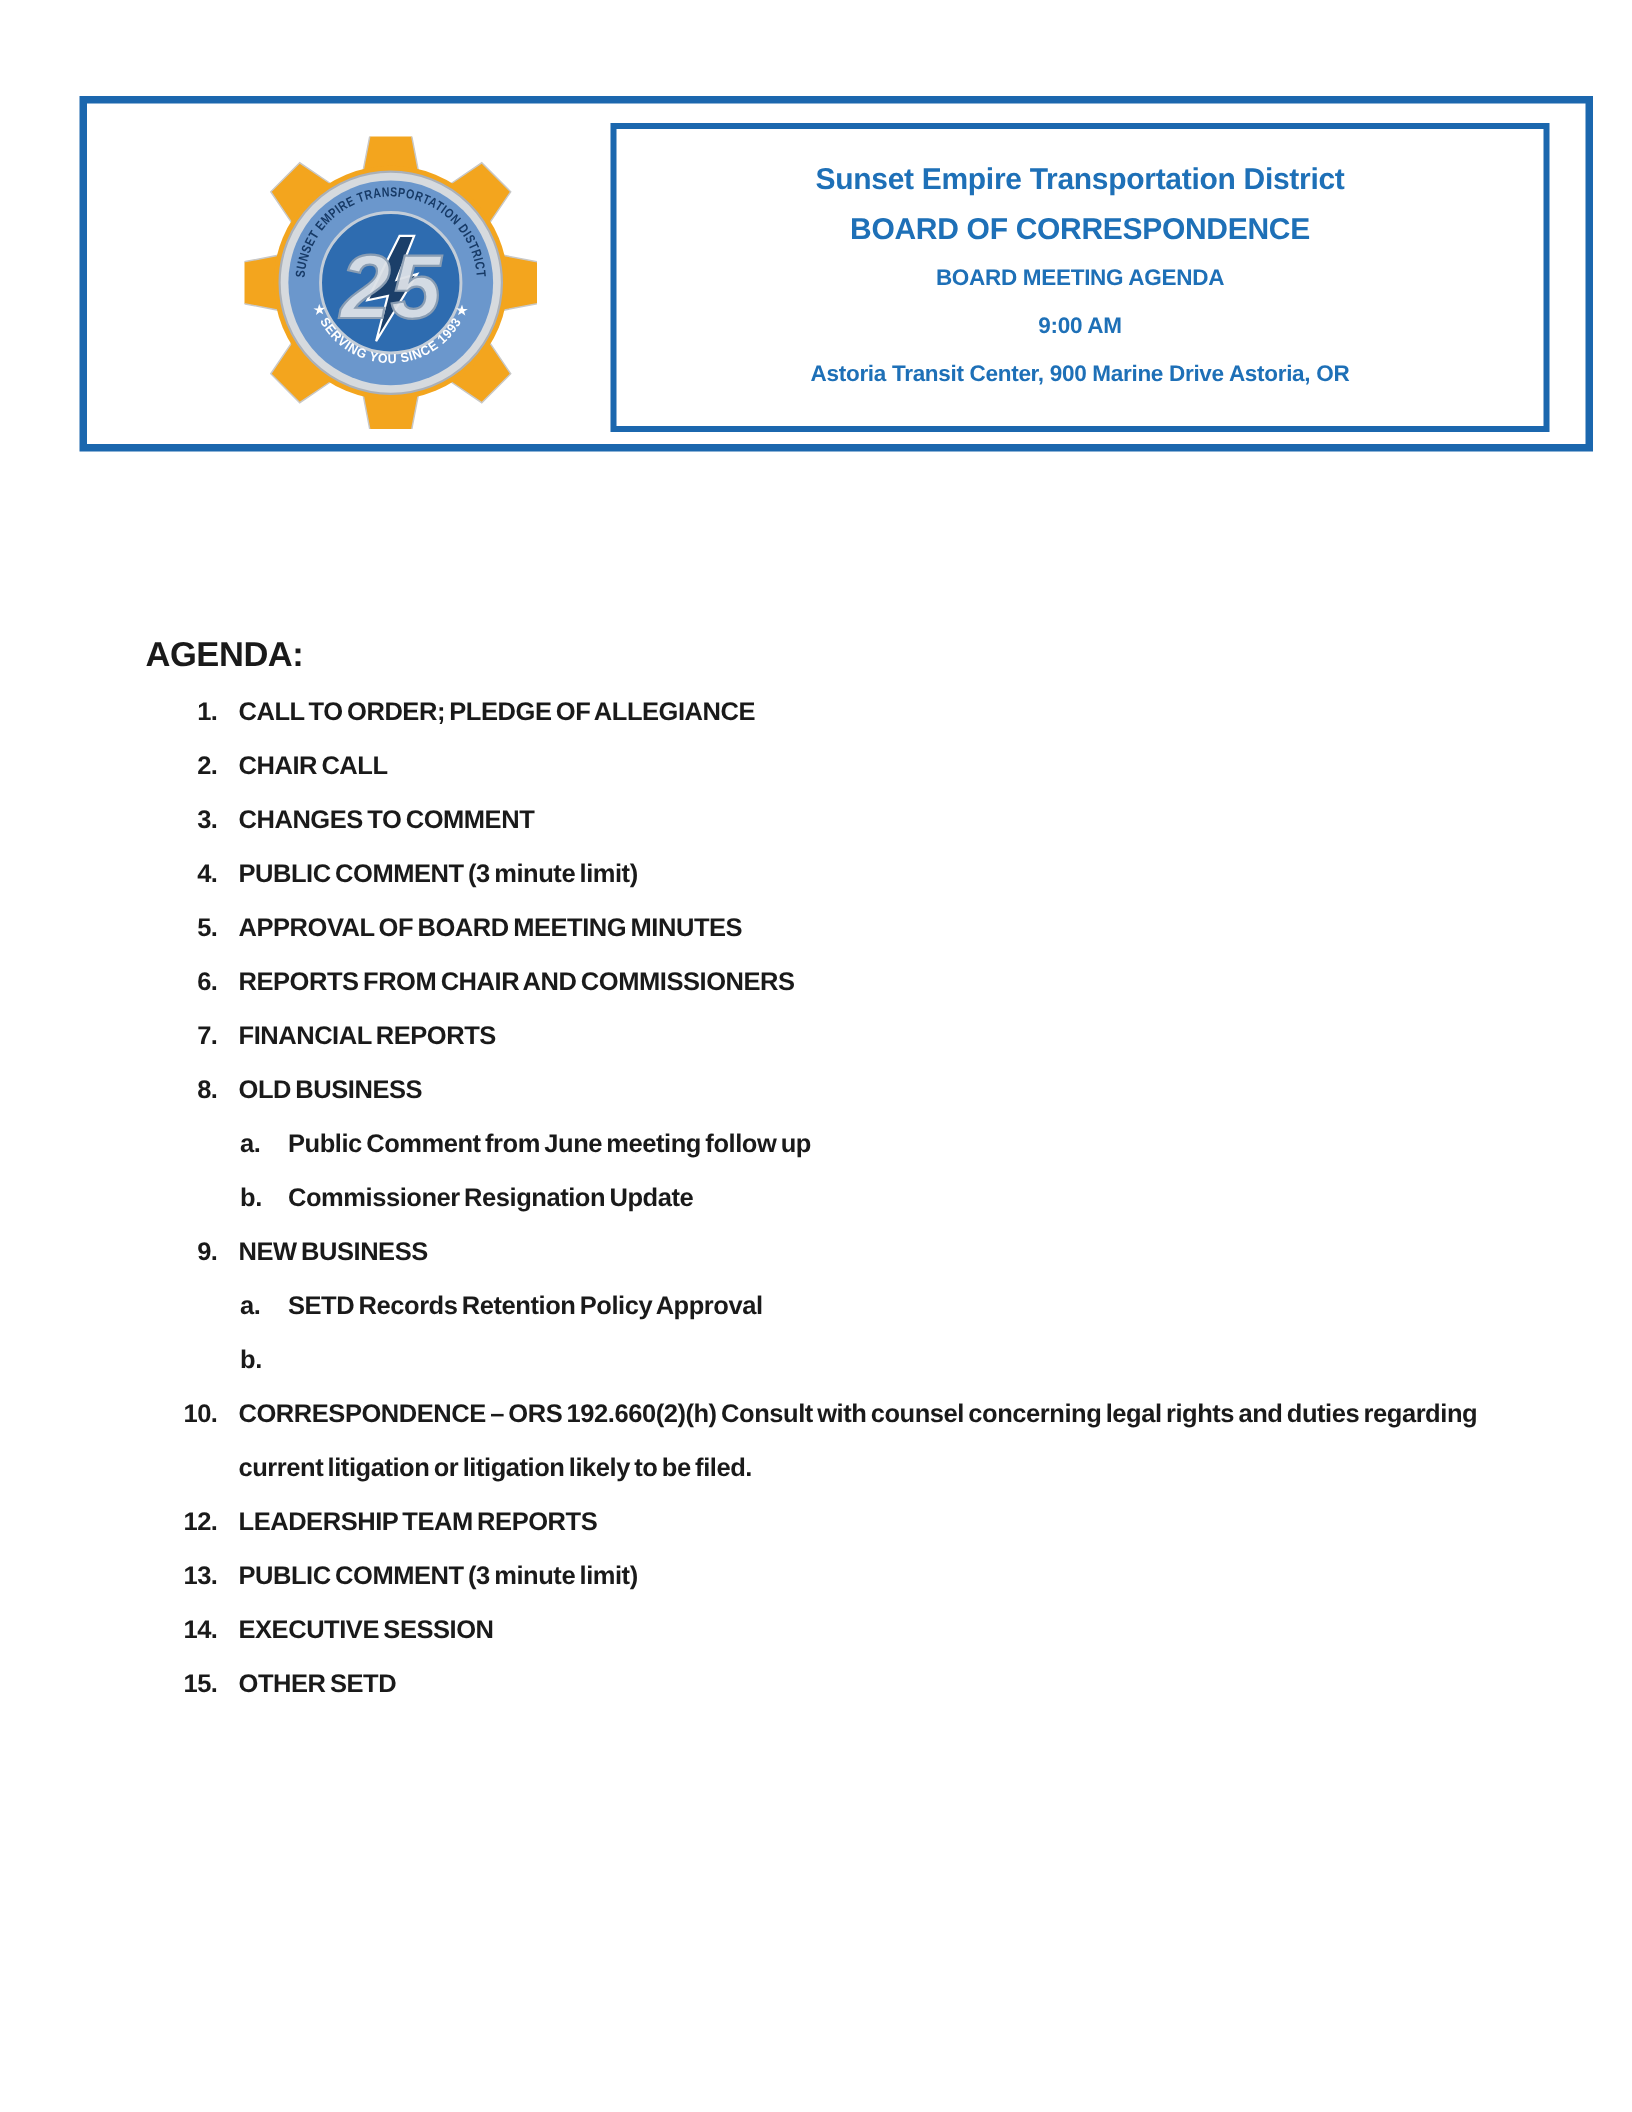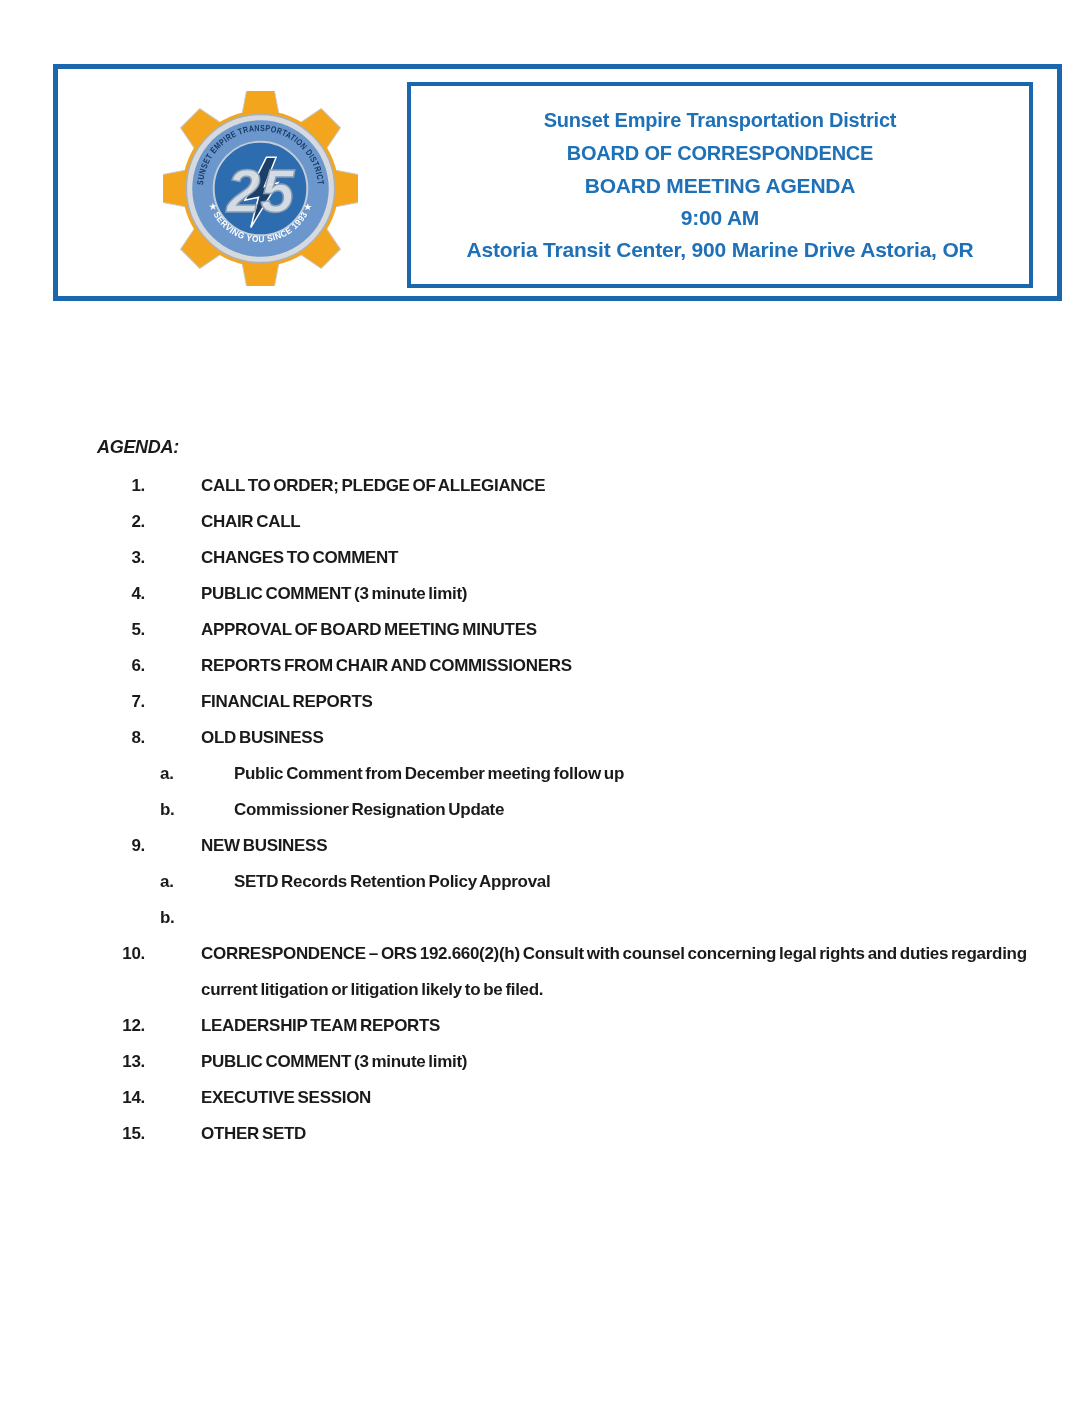--- a/index.html
+++ b/index.html
@@ -39,56 +39,55 @@
     border: 4px solid #1b67ae;
     box-sizing: border-box;
     display: flex;
     flex-direction: column;
     justify-content: center;
     text-align: center;
     color: #1e70b7;
     font-weight: bold;
   }
   .inner-box .l-big   { font-size: 20px; line-height: 33px; letter-spacing: -0.2px; }
-  .inner-box .l-small { font-size: 21px; line-height: 32px; letter-spacing: -0.2px; }
+  .inner-box .l-small { font-size: 15px; line-height: 32px; letter-spacing: -0.2px; }
 
   
   .agenda {
     position: absolute;
     left: 97px;
     top: 419px;
     width: 933px;
     color: #1a1a1a;
     font-weight: bold;
     letter-spacing: -0.3px;
     word-spacing: -1.5px;
   }
   .agenda-heading {
-    font-size: 18px;
+    font-size: 23px;
     line-height: 26px;
-    margin: 15px 0 8px 0;
-    font-style: italic;
+    margin: 4px 0 8px 0;
   }
   .row {
     display: flex;
     font-size: 17px;
     line-height: 36px;
   }
   .row .num {
     flex: 0 0 48px;
     text-align: right;
     margin-right: 14px;
   }
   .row.sub { padding-left: 63px; }
   .row.sub .letter {
     flex: 0 0 20px;
     text-align: left;
     margin-right: 12px;
   }
-  .row .txt { flex: 1 1 auto; margin-left: 42px; }
+  .row .txt { flex: 1 1 auto; }
 </style>
 </head>
 <body>
 
 <div class="page">
 
   <div class="header-box">
 
     <svg class="logo" viewBox="0 0 200 200">
       <g>
@@ -176,21 +175,21 @@
     <div class="row">
       <span class="num">7.</span>
       <span class="txt">FINANCIAL REPORTS</span>
     </div>
     <div class="row">
       <span class="num">8.</span>
       <span class="txt">OLD BUSINESS</span>
     </div>
     <div class="row sub">
       <span class="letter">a.</span>
-      <span class="txt">Public Comment from December meeting follow up</span>
+      <span class="txt">Public Comment from June meeting follow up</span>
     </div>
     <div class="row sub">
       <span class="letter">b.</span>
       <span class="txt">Commissioner Resignation Update</span>
     </div>
     <div class="row">
       <span class="num">9.</span>
       <span class="txt">NEW BUSINESS</span>
     </div>
     <div class="row sub">

